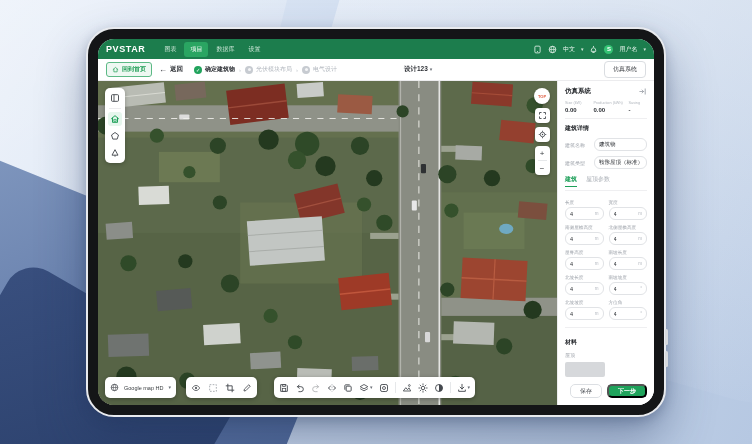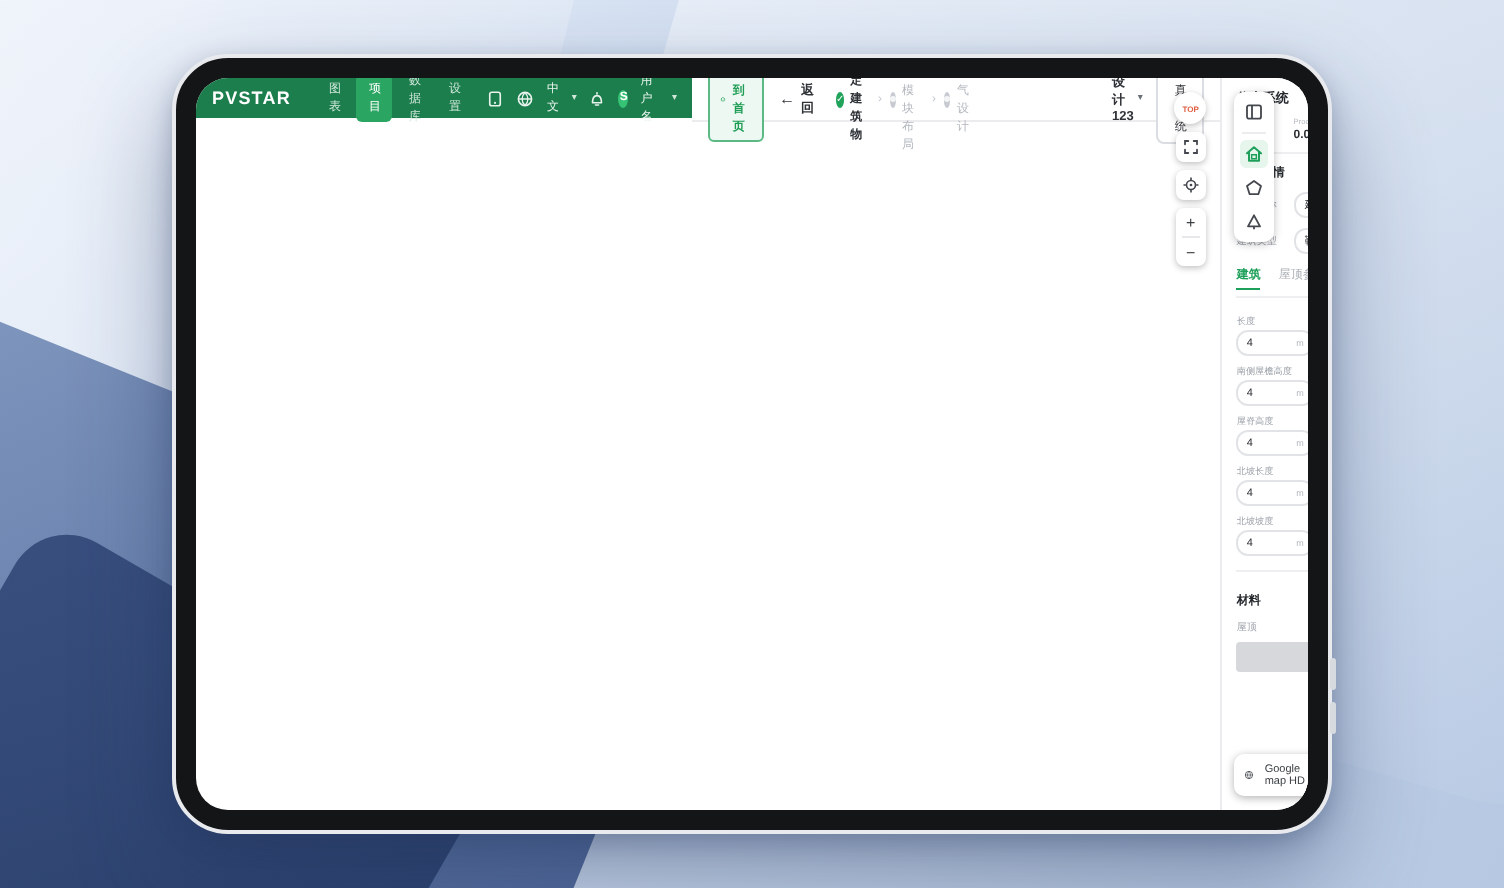--- a/index.html
+++ b/index.html
@@ -21,21 +21,21 @@
   .bg-d{position:absolute;left:-60px;bottom:-120px;width:260px;height:260px;
     background:linear-gradient(135deg,#2f4575,#1f335c);transform:rotate(30deg);border-radius:30px;opacity:.85;}
 
   
   .tablet{position:absolute;left:86px;top:27px;width:580px;height:390px;
     background:#141517;border-radius:28px;padding:10px;box-sizing:border-box;
     border:2px solid #e8eaee;
     box-shadow:0 24px 48px rgba(35,55,95,.42),0 4px 12px rgba(35,55,95,.28);}
   .side-btn{position:absolute;right:-4px;width:3px;height:16px;background:#d7dade;border-radius:2px;}
   .screen{width:100%;height:100%;border-radius:16px;overflow:hidden;background:#fff;
-    display:flex;}
+    display:flex;flex-direction:column;}
 
   
   .navbar{height:20px;flex:0 0 20px;background:#1c7d4d;display:flex;align-items:center;
     padding:0 8px;gap:7px;color:#eaf6ef;}
   .logo{font-weight:bold;font-size:9px;letter-spacing:.6px;color:#fff;}
   .nav-items{display:flex;align-items:center;gap:2px;margin-left:6px;}
   .nav-item{font-size:6px;color:#cfe8da;padding:3px 6px;border-radius:3px;cursor:pointer;}
   .nav-item.active{background:#2aa562;color:#fff;}
   .nav-right{margin-left:auto;display:flex;align-items:center;gap:6px;}
   .nav-ic{display:flex;align-items:center;}

